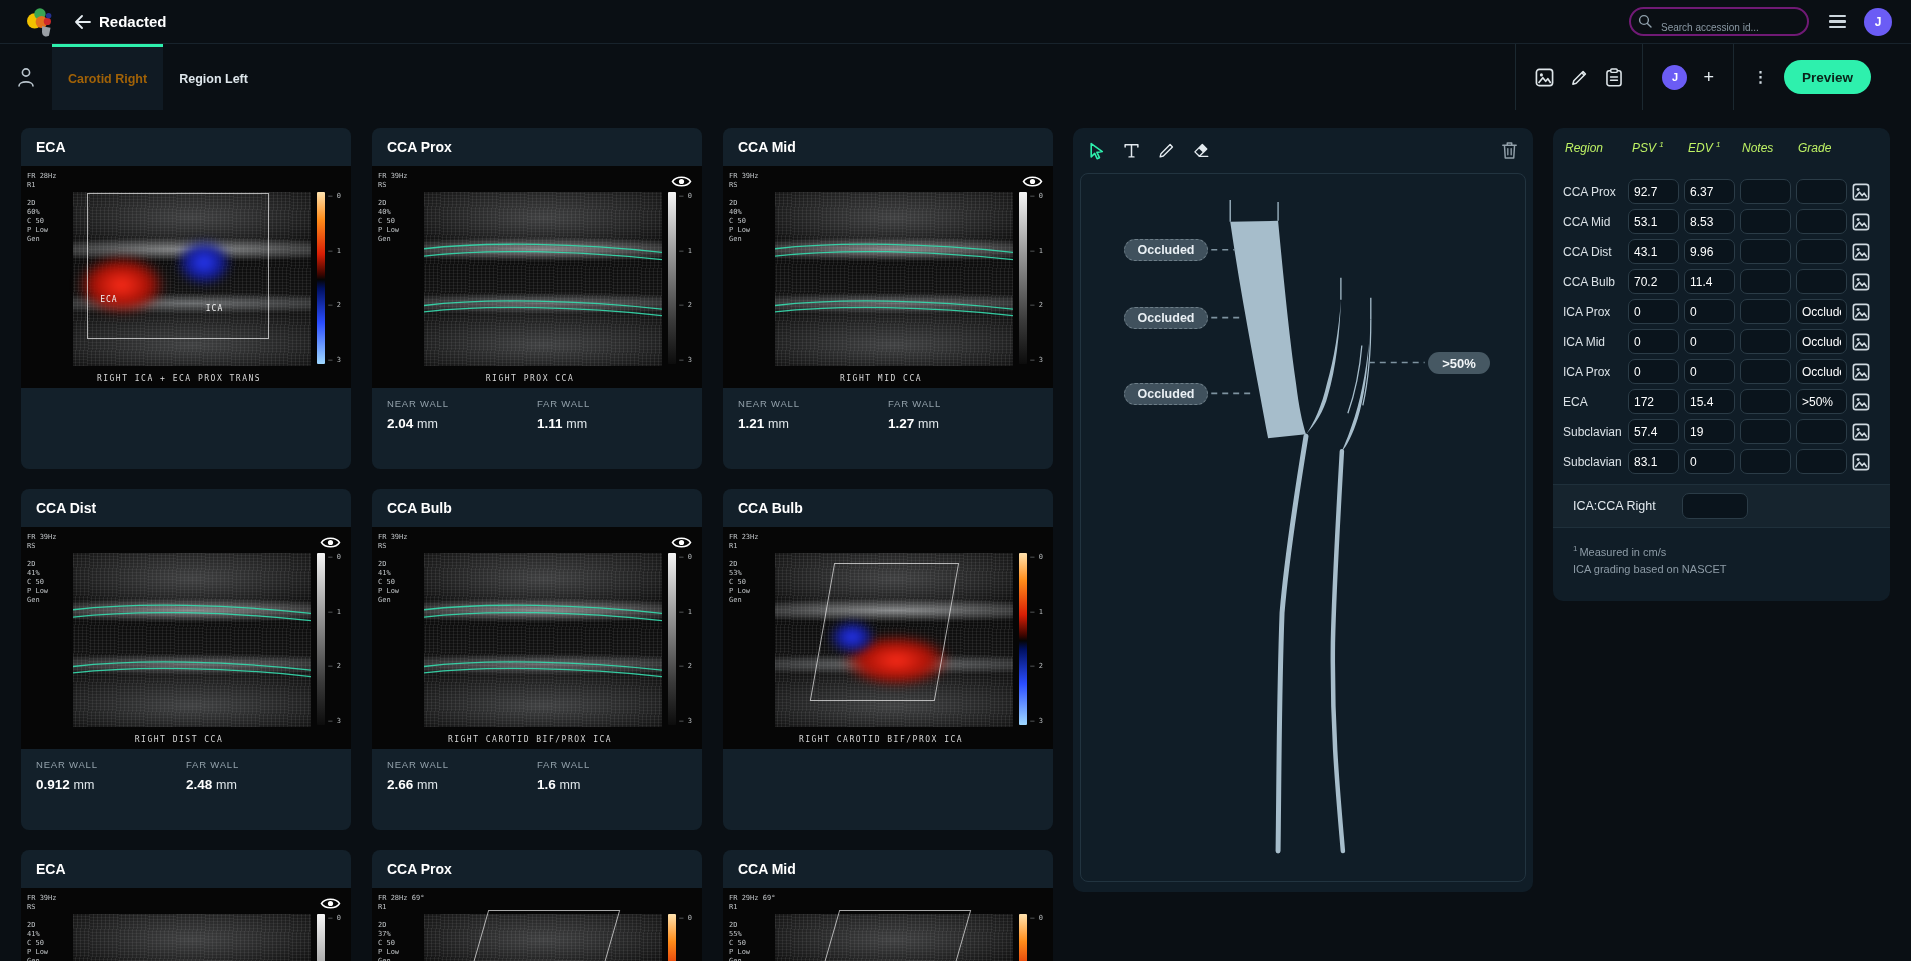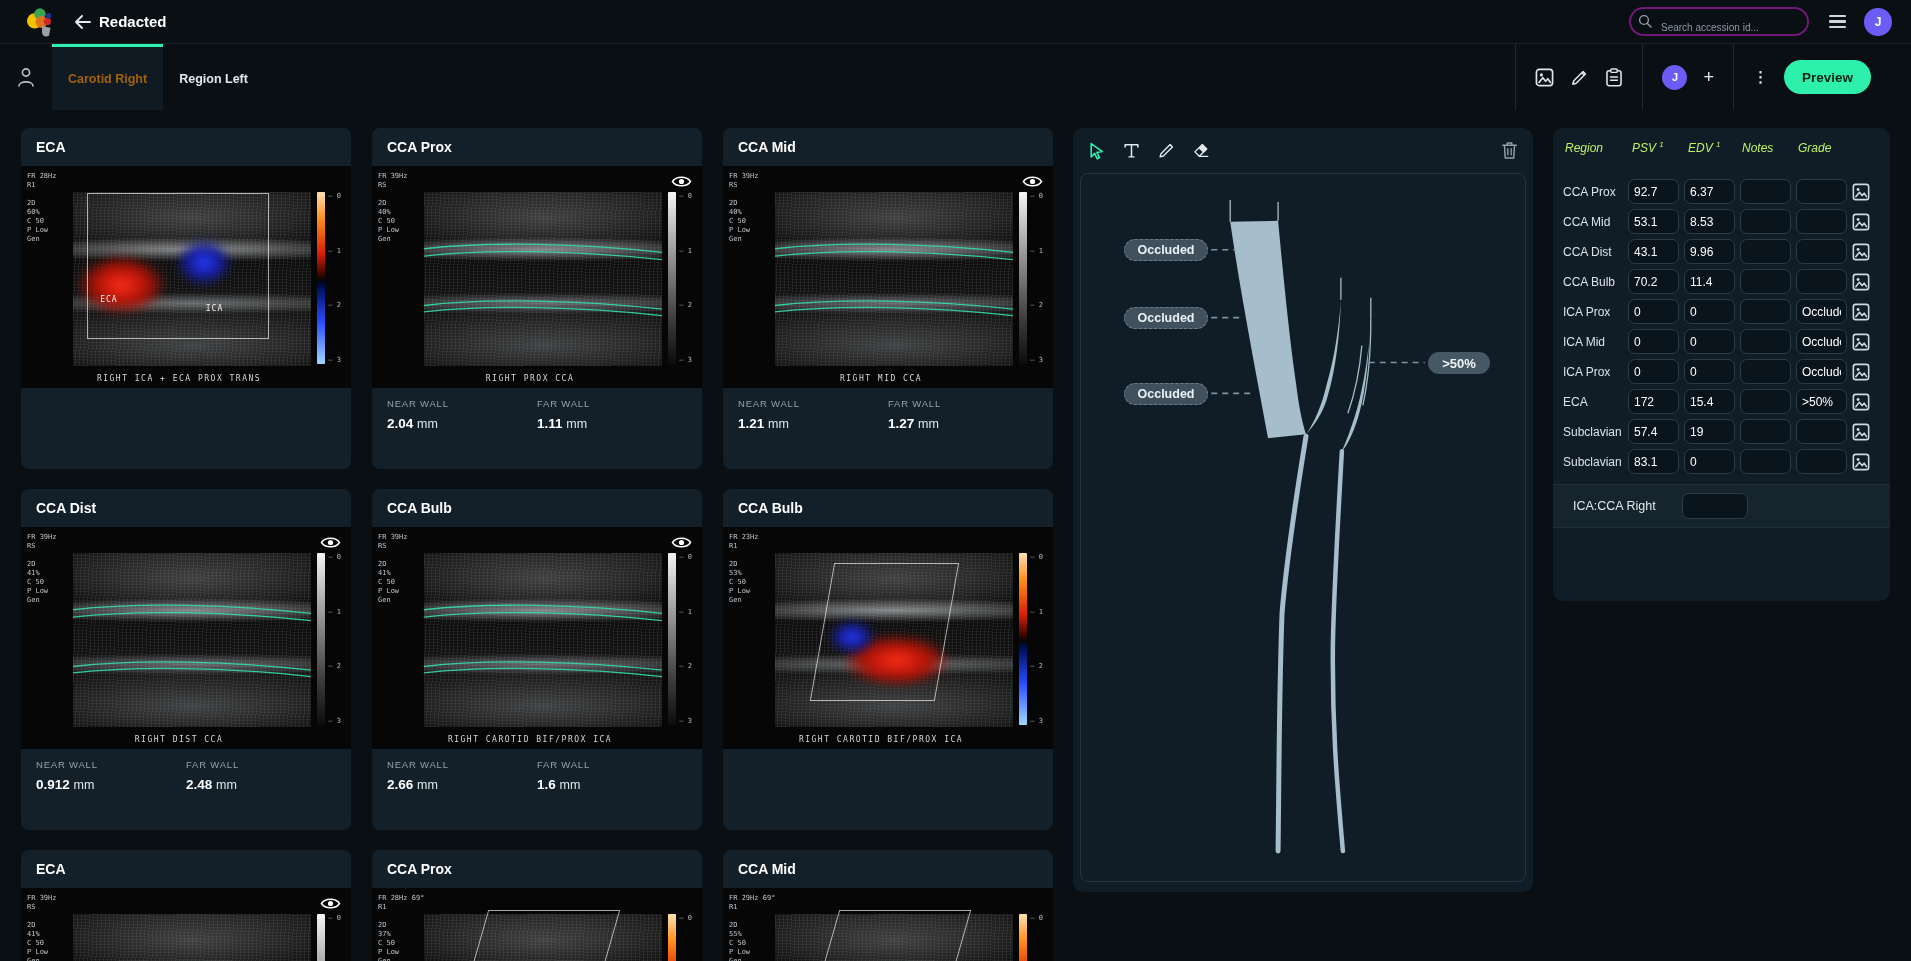--- a/index.html
+++ b/index.html
@@ -799,14 +799,18 @@
               <circle cx="5.4" cy="5.8" r="1.3" fill="currentColor"></circle>
               <path d="M3 12.6 L6.6 8.2 L9 11.2 L10.8 9 L13.2 12.6" fill="none" stroke="currentColor" stroke-width="1.4" stroke-linejoin="round"></path>
             </svg>
     </button>
   </div>
 </div>
     <div class="ratio-band">
       <span class="ratio-label">ICA:CCA Right</span>
       <input class="ratio-input" value="" style="">
     </div>
+    <div class="footnotes">
+      <div><sup>1</sup><span>Measured in cm/s</span></div>
+      <div><span>ICA grading based on NASCET</span></div>
+    </div>
   </section>
 </main>
 
 </body></html>

